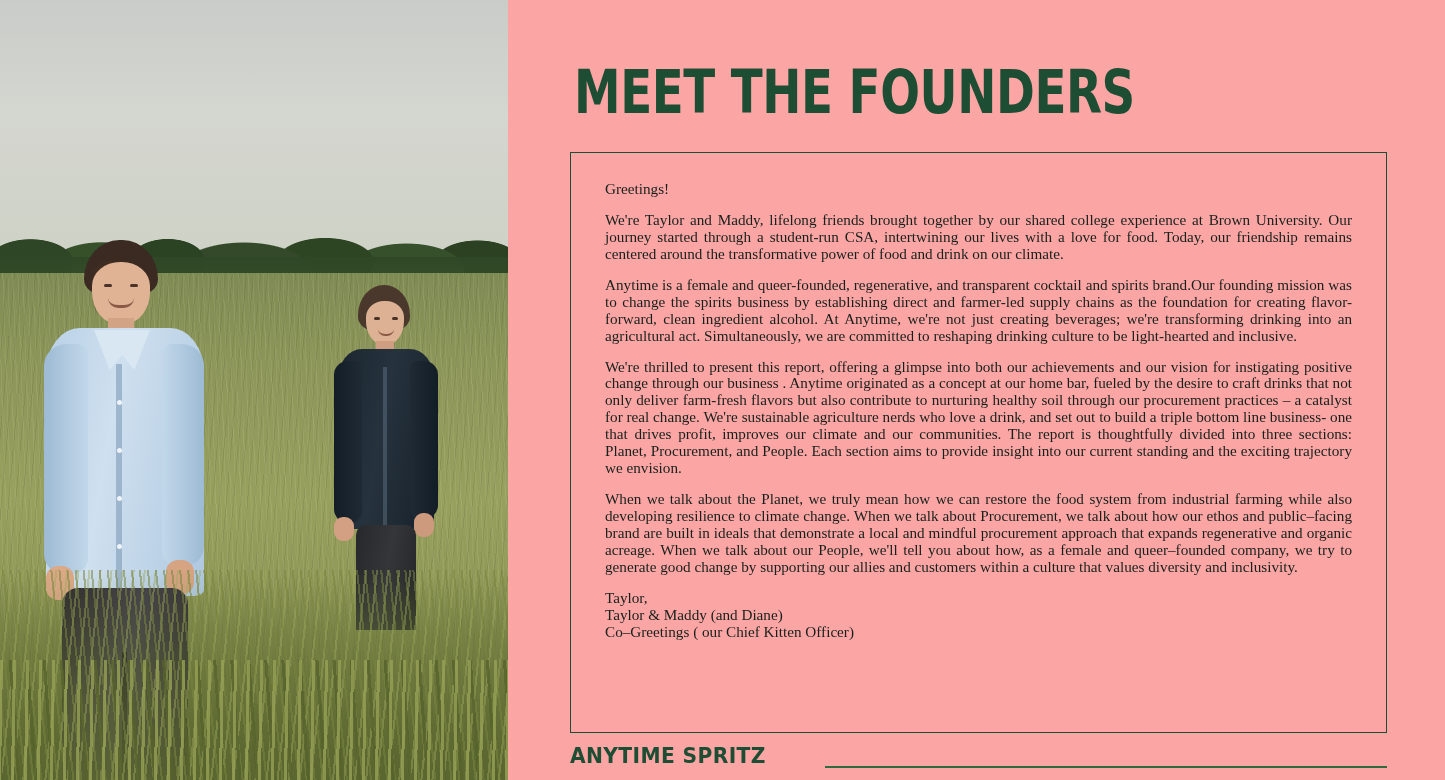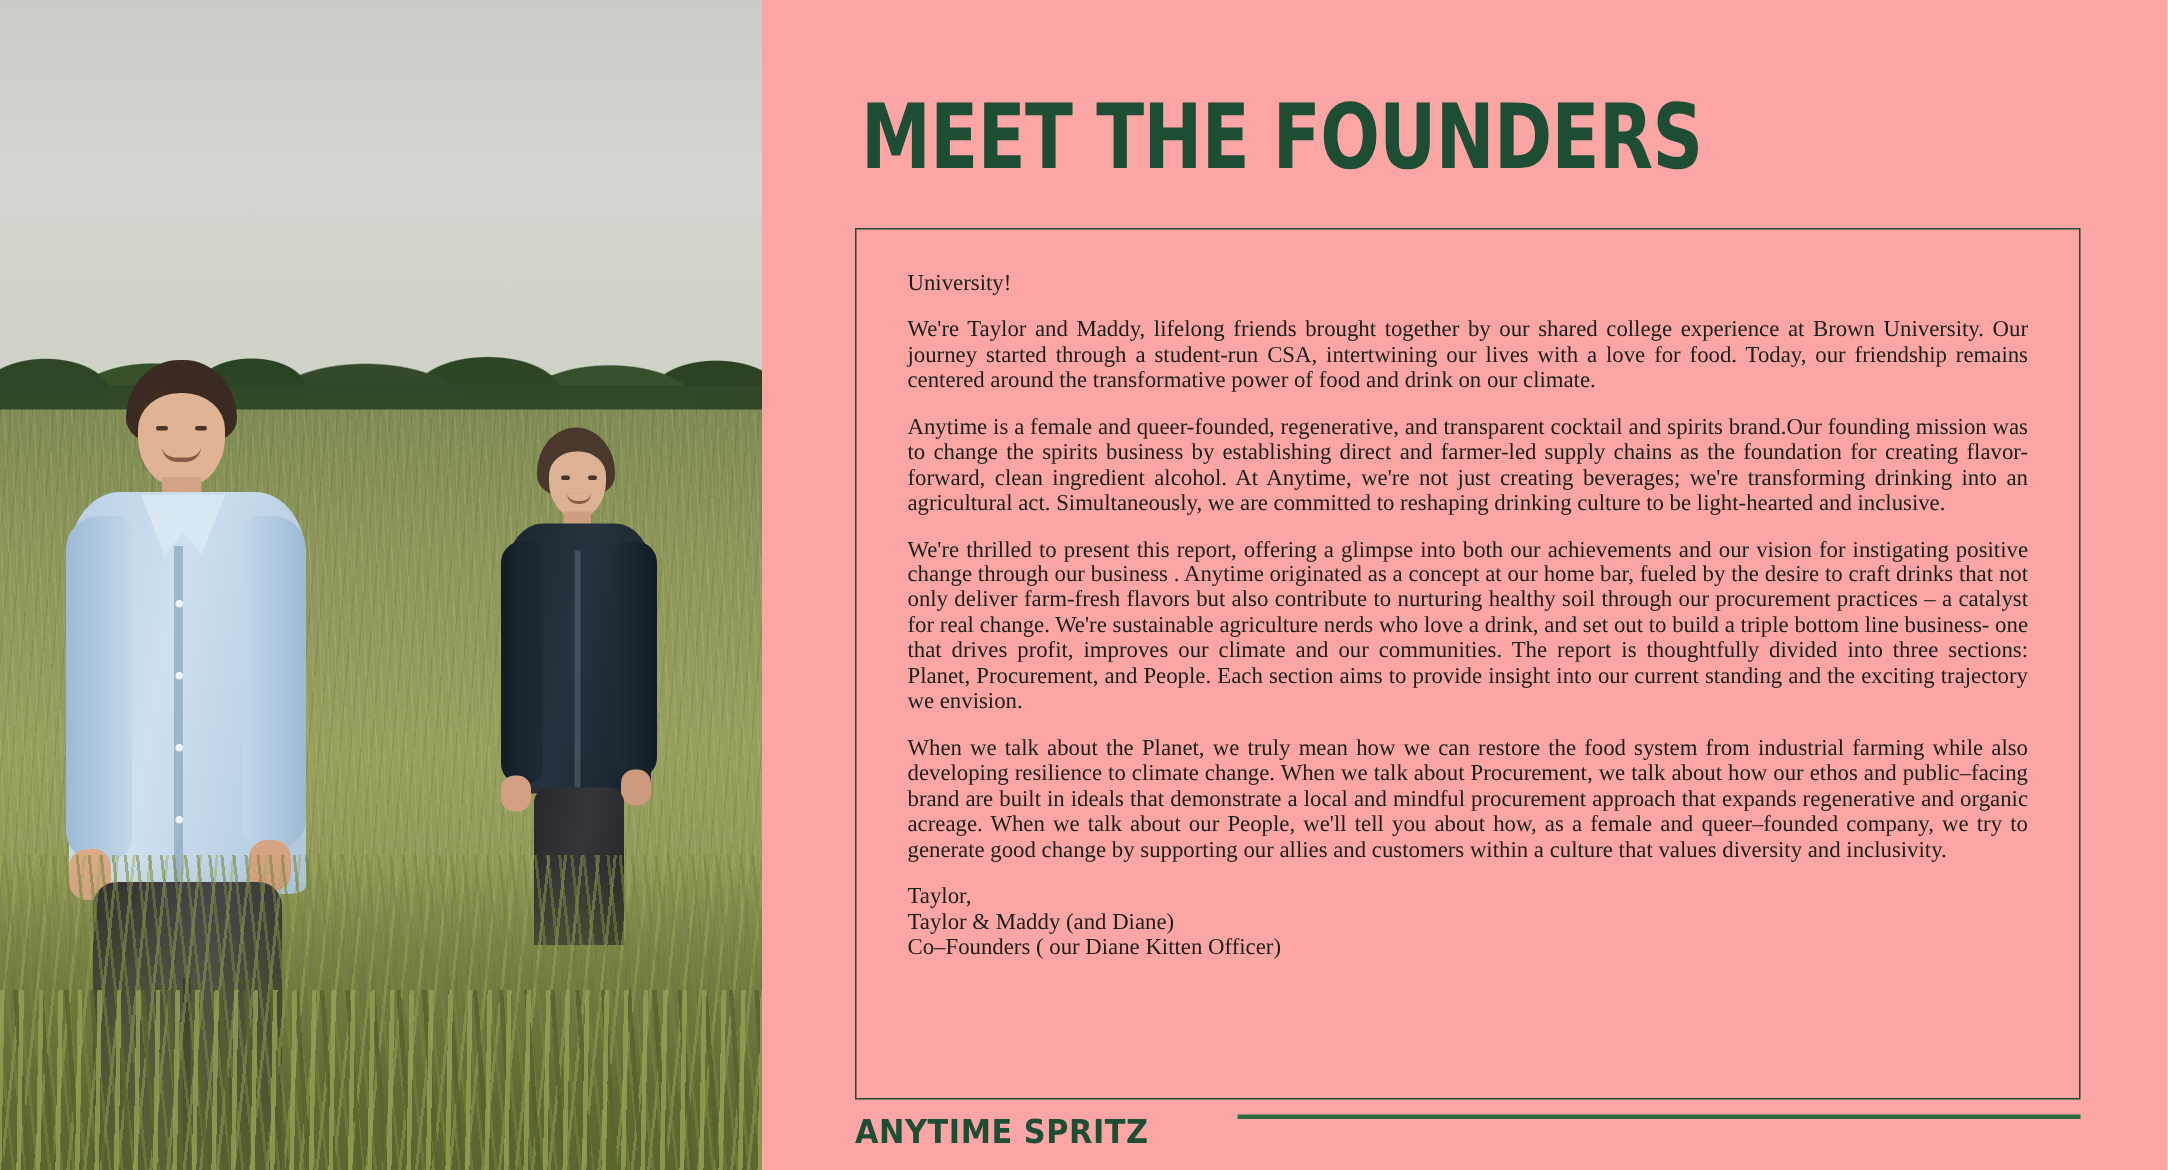--- a/index.html
+++ b/index.html
@@ -236,21 +236,21 @@
   }
   .letter-box p.plain { text-align: left; }
   .letter-box p.tight { margin-bottom: 0; }
   .letter-box b { font-weight: 400; }
   .footer {
     position: absolute;
     left: 62px;
     right: 58px;
     bottom: 12px;
     display: flex;
-    align-items: flex-start;
+    align-items: flex-end;
     gap: 16px;
   }
   .footer-brand {
     font-family: "DejaVu Sans", sans-serif;
     font-weight: 700;
     font-size: 22px;
     letter-spacing: 0.4px;
     color: #1d4d33;
     transform: scaleX(0.92);
     transform-origin: left center;
@@ -317,31 +317,31 @@
     <div class="grass-top"></div>
     <div class="grass-blades"></div>
   </div>
 
   <div class="content">
 
     <h1 class="title">MEET THE FOUNDERS</h1>
 
     <div class="letter-box">
 
-      <p class="plain">University!</p>
+      <p class="plain">Greetings!</p>
 
       <p>We're Taylor and Maddy, lifelong friends brought together by our shared college experience at Brown University. Our journey started through a student-run CSA, intertwining our lives with a love for food. Today, our friendship remains centered around the transformative power of food and drink on our climate.</p>
       <p>Anytime is a female and queer-founded, regenerative, and transparent cocktail and spirits brand.Our founding mission was to change the spirits business by establishing direct and farmer-led supply chains as the foundation for creating flavor-forward, clean ingredient alcohol. At Anytime, we're not just creating beverages; we're transforming drinking into an agricultural act. Simultaneously, we are committed to reshaping drinking culture to be light-hearted and inclusive.</p>
       <p>We're thrilled to present this report, offering a glimpse into both our achievements and our vision for instigating positive change through our business . Anytime originated as a concept at our home bar, fueled by the desire to craft drinks that not only deliver farm-fresh flavors but also contribute to nurturing healthy soil through our procurement practices – a catalyst for real change. We're sustainable agriculture nerds who love a drink, and set out to build a triple bottom line business- one that drives profit, improves our climate and our communities.  The report is thoughtfully divided into three sections: Planet, Procurement, and People. Each section aims to provide insight into our current standing and the exciting trajectory we envision.</p>
 
       <p><span>When we talk about the </span><b>Planet</b><span>, we truly mean how we can restore the food system from industrial farming while also developing resilience to climate change. When we talk about </span><b>Procurement</b><span>, we talk about how our ethos and public–facing brand are built in ideals that demonstrate a local and mindful procurement approach that expands regenerative and organic acreage. When we talk about our </span><b>People</b><span>, we'll tell you about how, as a female and queer–founded company, we try to generate good change by supporting our allies and customers within a culture that values diversity and inclusivity.</span></p>
 
       <p class="plain tight">Taylor,</p>
       <p class="plain tight">Taylor &amp; Maddy (and Diane)</p>
-      <p class="plain tight">Co–Founders ( our Diane Kitten Officer)</p>
+      <p class="plain tight">Co–Greetings ( our Chief Kitten Officer)</p>
 
     </div>
 
     <div class="footer">
       <div class="footer-brand">ANYTIME SPRITZ</div>
       <div class="footer-rule"></div>
     </div>
 
   </div>
 </div>

